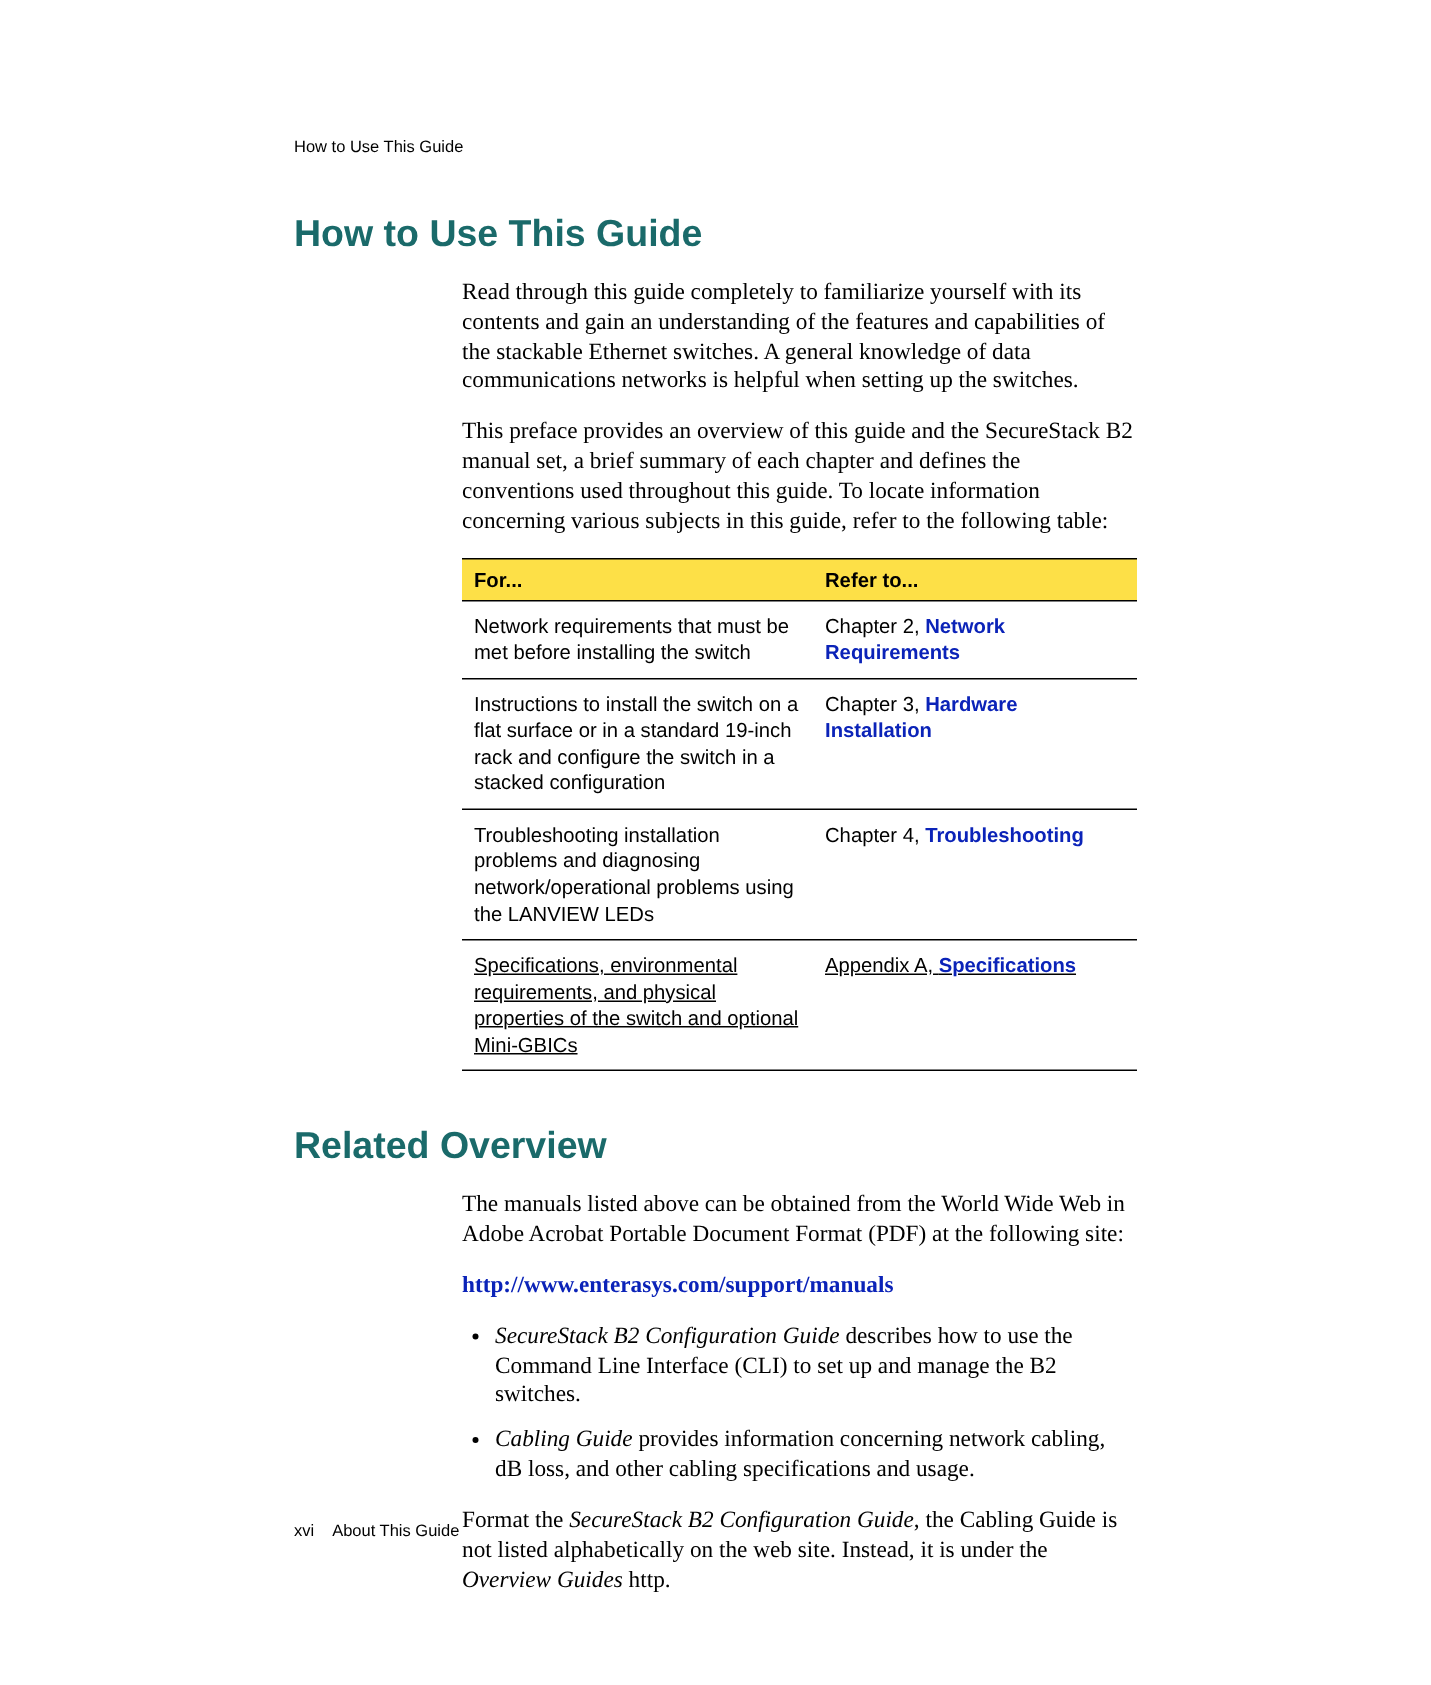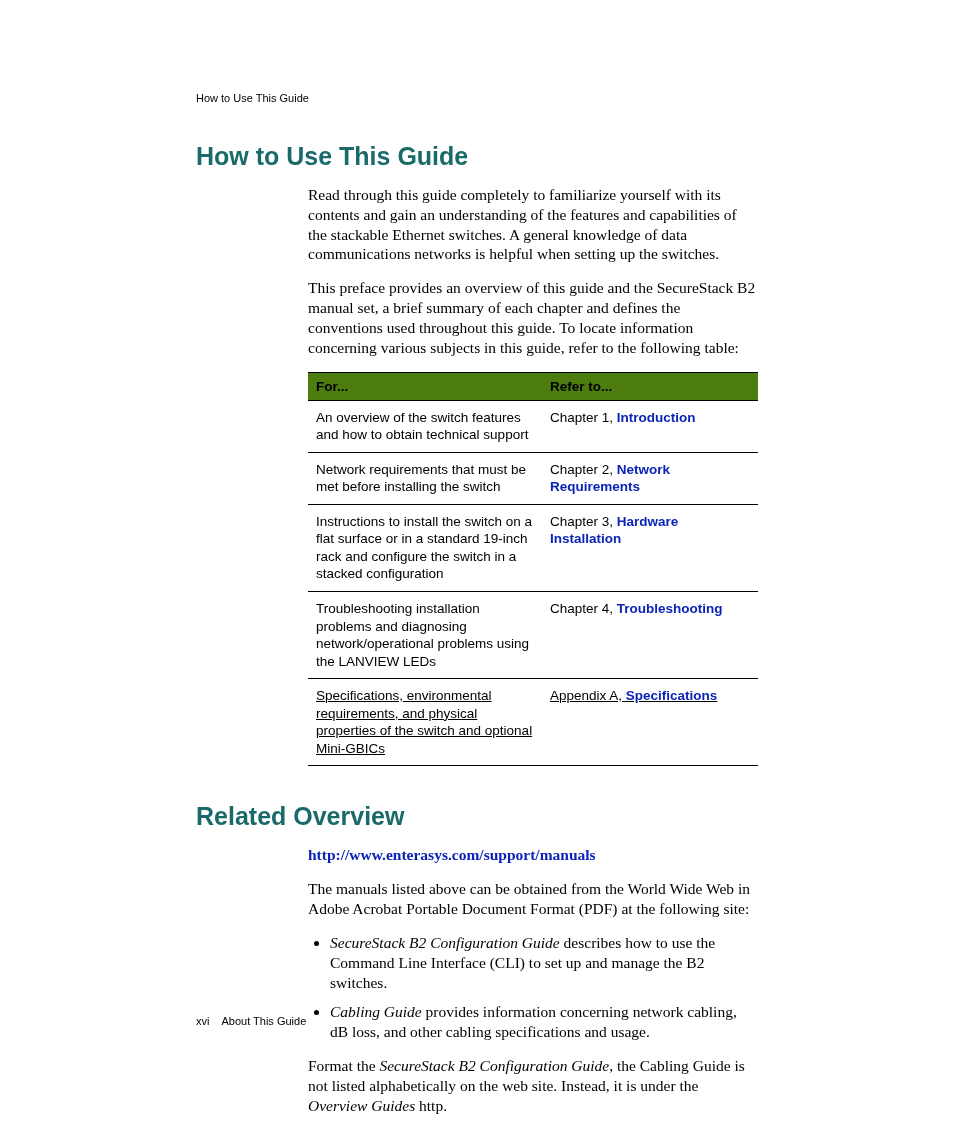--- a/index.html
+++ b/index.html
@@ -41,21 +41,21 @@
   }
   table.ref-table {
     width: 100%;
     border-collapse: collapse;
     font-family: Arial, Helvetica, sans-serif;
     font-size: 13.5px;
     margin-top: 6px;
     margin-bottom: 36px;
   }
   table.ref-table th {
-    background: #4d7c0f;
+    background: #fde047;
     text-align: left;
     font-weight: bold;
     padding: 6px 8px;
     border-top: 1.5px solid #000;
     border-bottom: 1px solid #000;
   }
   table.ref-table td {
     padding: 8px 8px;
     vertical-align: top;
     border-bottom: 1px solid #000;
@@ -115,24 +115,20 @@
 
     <table class="ref-table">
       <thead>
         <tr>
           <th class="col-for">For...</th>
           <th>Refer to...</th>
         </tr>
       </thead>
       <tbody>
         <tr>
-          <td>An overview of the switch features and how to obtain technical support</td>
-          <td><span>Chapter 1, </span><a class="link">Introduction</a></td>
-        </tr>
-        <tr>
           <td>Network requirements that must be met before installing the switch</td>
           <td><span>Chapter 2, </span><a class="link">Network Requirements</a></td>
         </tr>
         <tr>
           <td>Instructions to install the switch on a flat surface or in a standard 19-inch rack and configure the switch in a stacked configuration</td>
           <td><span>Chapter 3, </span><a class="link">Hardware Installation</a></td>
         </tr>
         <tr>
           <td>Troubleshooting installation problems and diagnosing network/operational problems using the LANVIEW LEDs</td>
           <td><span>Chapter 4, </span><a class="link">Troubleshooting</a></td>
@@ -141,24 +137,24 @@
           <td>Specifications, environmental requirements, and physical properties of the switch and optional Mini-GBICs</td>
           <td><span>Appendix A, </span><a class="link">Specifications</a></td>
         </tr>
       </tbody>
     </table>
   </div>
 
   <h1 class="section-title">Related Overview</h1>
 
   <div class="body-block">
+    <p class="body">The manuals listed above can be obtained from the World Wide Web in Adobe Acrobat Portable Document Format (PDF) at the following site:</p>
     <p class="body indent">
       <a class="link-plain">http://www.enterasys.com/support/manuals</a>
     </p>
-    <p class="body">The manuals listed above can be obtained from the World Wide Web in Adobe Acrobat Portable Document Format (PDF) at the following site:</p>
     <ul class="bullets">
       <li><span class="italic">SecureStack B2 Configuration Guide</span><span> describes how to use the Command Line Interface (CLI) to set up and manage the B2 switches.</span></li>
       <li><span class="italic">Cabling Guide</span><span> provides information concerning network cabling, dB loss, and other cabling specifications and usage.</span></li>
     </ul>
     <p class="body">
       <span>Format the </span><span class="italic">SecureStack B2 Configuration Guide</span><span>, the Cabling Guide is not listed alphabetically on the web site. Instead, it is under the </span><span class="italic">Overview Guides</span><span> http.</span>
     </p>
   </div>
 
   <div class="footer">

